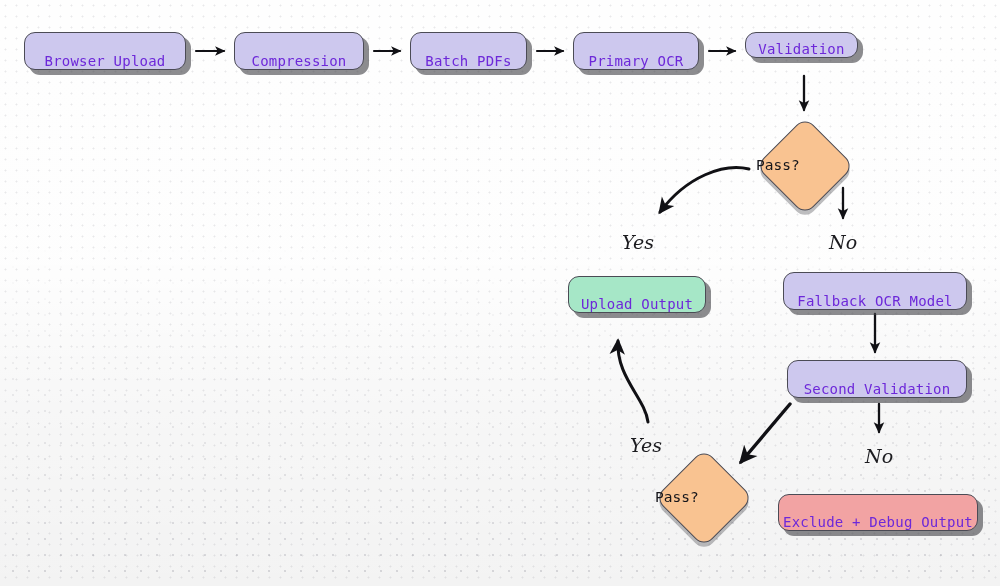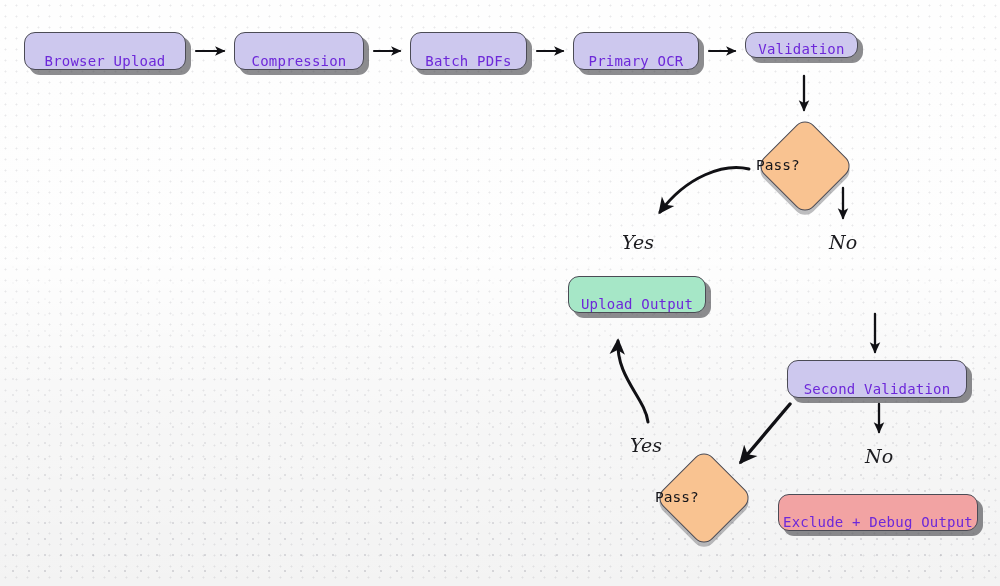--- a/index.html
+++ b/index.html
@@ -168,20 +168,23 @@
 
   <div class="diamond" style="left:756px; top:117px; width:96px; height:96px;">
     <div class="shape"></div>
     <span class="dlabel">Pass?</span>
   </div>
 
   <div class="node success" style="left:568px; top:276px; width:138px; height:37px;">
     <span>Upload Output</span>
   </div>
 
+  <div class="node process" style="left:783px; top:272px; width:184px; height:38px;">
+    <span>Fallback OCR Model</span>
+  </div>
 
   <div class="node process" style="left:787px; top:360px; width:180px; height:38px;">
     <span>Second Validation</span>
   </div>
 
   <div class="diamond" style="left:655px; top:449px; width:96px; height:96px;">
     <div class="shape"></div>
     <span class="dlabel">Pass?</span>
   </div>
 

